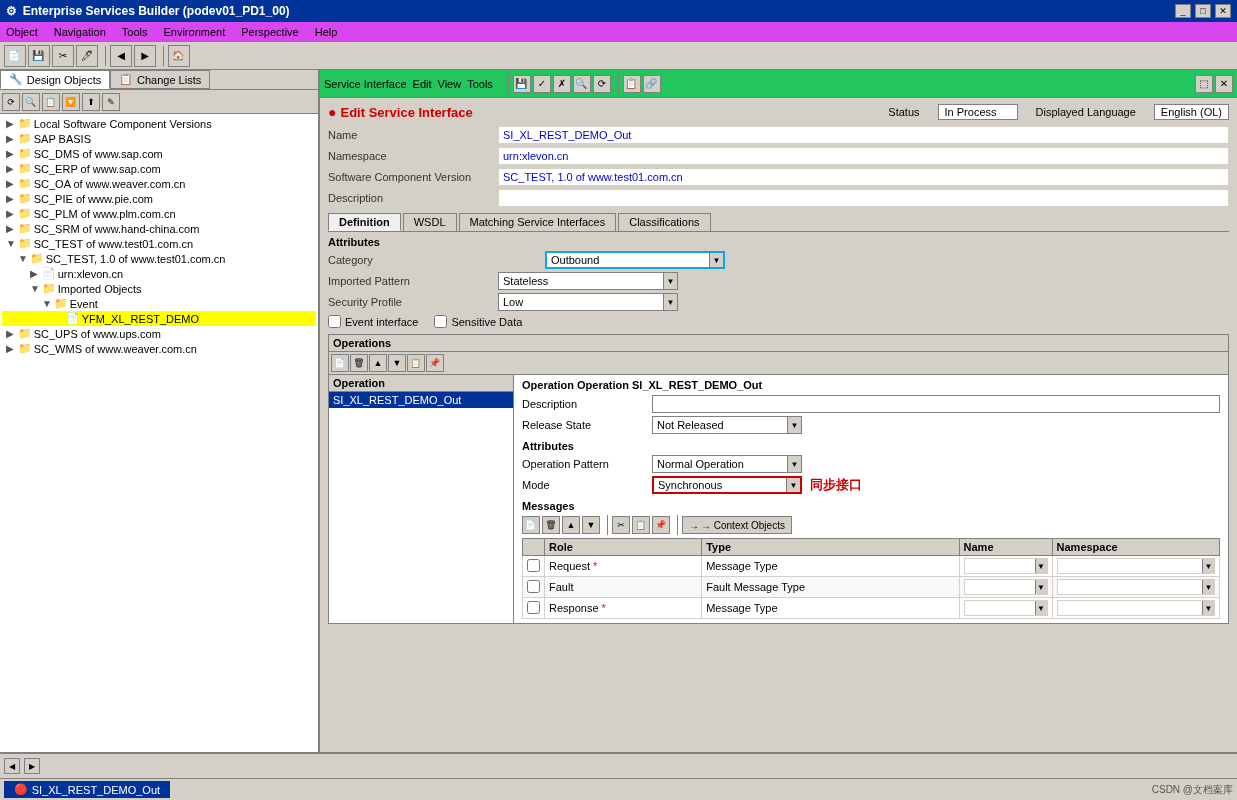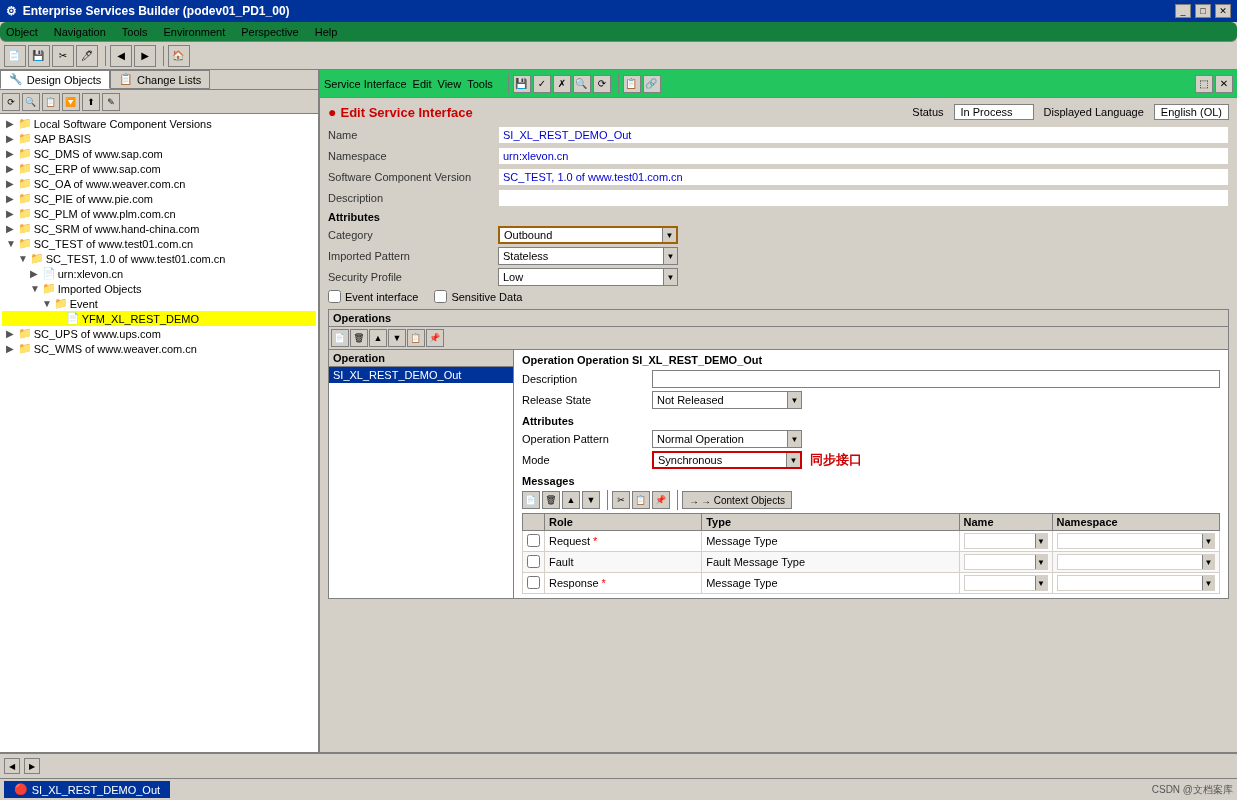--- a/index.html
+++ b/index.html
@@ -25,28 +25,27 @@
       color: black;
       width: 16px;
       height: 14px;
       font-size: 9px;
       cursor: pointer;
       display: flex; align-items: center; justify-content: center;
     }
     
     
     .menu-bar {
-      background: #15803d;
+      background: #d946ef;
       height: 20px;
       display: flex;
       align-items: center;
       padding: 0 4px;
       border-bottom: 1px solid #808080;
       gap: 12px;
-      border-radius: 6px;
     }
     .menu-item { font-size: 11px; cursor: pointer; padding: 0 2px; }
     
     
     .toolbar {
       background: #d4d0c8;
       height: 28px;
       display: flex;
       align-items: center;
       padding: 0 4px;
@@ -158,21 +157,21 @@
       align-items: center;
       justify-content: space-between;
       margin-bottom: 6px;
     }
     .edit-title {
       font-size: 13px;
       font-weight: bold;
       color: #cc0000;
       display: flex; align-items: center; gap: 4px;
     }
-    .status-area { display: flex; align-items: center; gap: 10px; }
+    .status-area { display: flex; align-items: center; gap: 18px; }
     .status-label { font-size: 11px; }
     .status-value {
       background: white;
       border: 1px solid #808080;
       padding: 1px 6px;
       font-size: 11px;
       min-width: 80px;
     }
     .lang-label { font-size: 11px; }
     .lang-value {
@@ -250,21 +249,22 @@
       border-left: 1px solid #808080;
       width: 14px;
       height: 100%;
       display: flex; align-items: center; justify-content: center;
       font-size: 8px;
       cursor: pointer;
     }
     
     
     .dropdown.highlighted {
-      border: 2px solid #a16207;
+      border: 2px solid #0ea5e9;
+      margin-left: 47px;
     }
     
     
     .checkbox-row {
       display: flex;
       align-items: center;
       gap: 16px;
       margin: 4px 0;
     }
     .checkbox-item {
@@ -643,20 +643,26 @@
       </div>
       <div class="form-row">
         <span class="form-label">Software Component Version</span>
         <input type="text" class="form-value blue" value="SC_TEST, 1.0 of www.test01.com.cn" style="flex: 1 1 0%; color: rgb(0, 0, 204);">
       </div>
       <div class="form-row">
         <span class="form-label">Description</span>
         <input type="text" class="form-value" value="" style="flex: 1 1 0%;">
       </div>
 
+      <div class="tab-bar">
+        <div class="tab active">Definition</div>
+        <div class="tab">WSDL</div>
+        <div class="tab">Matching Service Interfaces</div>
+        <div class="tab">Classifications</div>
+      </div>
 
       <div class="section-title">Attributes</div>
 
       <div class="form-row">
         <span class="form-label">Category</span>
         <div class="dropdown highlighted" style="width:180px;">
           <span class="dropdown-value">Outbound</span>
           <span class="dropdown-btn">▼</span>
         </div>
       </div>

